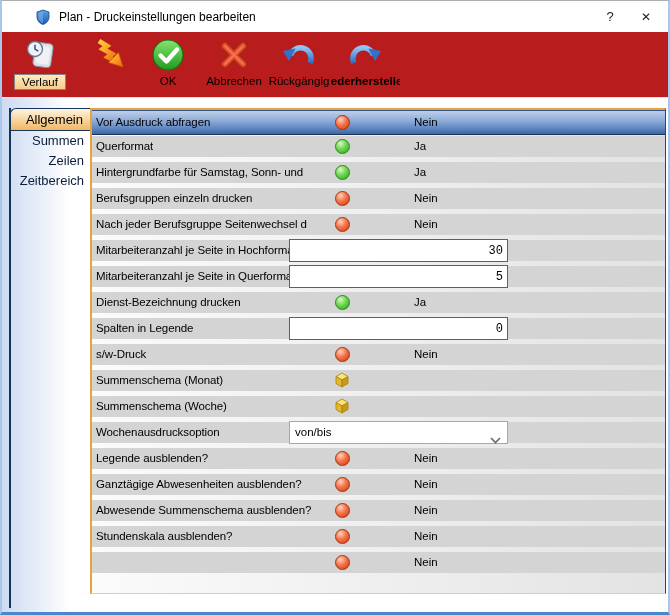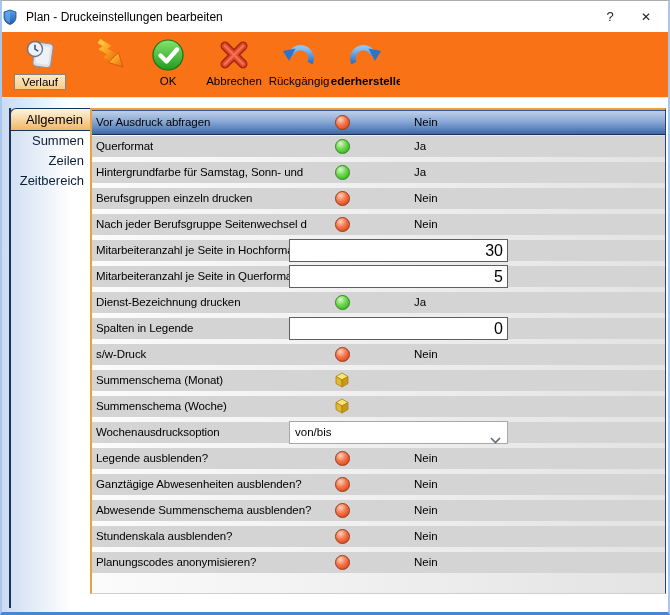--- a/index.html
+++ b/index.html
@@ -8,28 +8,28 @@
     position:relative;width:670px;height:615px;
     font-family:"Liberation Sans",sans-serif;
     background:#fff;
     border-top:1px solid #adadad;
     border-left:2px solid #a9c7ec;
     border-right:2px solid #a9c7ec;
     border-bottom:3px solid #4787cf;
     overflow:hidden;
   }
   
-  .titlebar{height:31px;background:#fff;display:flex;align-items:center;}
+  .titlebar{height:31px;background:#fff;display:flex;align-items:center;padding-left:9px;margin-left:24px;}
   .titlebar .ticon{width:16px;height:16px;flex:0 0 16px;}
   .titlebar .ttext{font-size:12px;color:#000;margin-left:8px;flex:1;white-space:nowrap;overflow:hidden;}
   .cap{width:36px;height:31px;display:flex;align-items:center;justify-content:center;
        font-size:13px;color:#222;cursor:default;}
   .cap.close{margin-right:4px;font-size:12px;}
   
-  .toolbar{height:66px;background:#f97316;display:flex;align-items:flex-start;
+  .toolbar{height:66px;background:#b91c1c;display:flex;align-items:flex-start;
            padding:4px 0 0 4px;border-bottom:1px solid #e6e5e3;}
   .tbtn{display:flex;flex-direction:column;align-items:center;height:58px;overflow:hidden;}
   .tbtn .ic{height:38px;display:flex;align-items:center;justify-content:center;}
   .tbtn .lbl{font-size:11.5px;color:#000;line-height:15px;white-space:nowrap;}
   .tbtn.active .lbl{background:linear-gradient(#fde9c2,#f6cd8a);border:1px solid #848484;
                     padding:0 7px;line-height:14px;}
   .b-verlauf{width:68px;} .b-ausf{width:66px;margin-left:2px;gap:25px;} .b-ok{width:48px;margin-left:2px;}
   .b-abbr{width:64px;margin-left:10px;} .b-rueck{width:62px;margin-left:2px;} .b-wieder{width:70px;font-weight:bold;}
   
   .content{position:absolute;left:0;top:97px;right:0;bottom:0;background:#fff;}
@@ -62,21 +62,21 @@
   .indicator{position:absolute;left:243px;top:3px;width:15px;height:15px;border-radius:50%;
       display:none;}
   .row.selected .indicator{top:5px;}
   .indicator.red{background:radial-gradient(circle at 35% 28%,#ffd3bd,#f4734a 45%,#e04f22 78%,#c23a10);
       border:1px solid #9c3414;}
   .indicator.green{background:radial-gradient(circle at 35% 28%,#d9f7ca,#6fd54e 45%,#3fbb2a 78%,#2f9c1c);
       border:1px solid #2a871a;}
   .value{position:absolute;left:322px;top:0;height:18px;line-height:21px;font-size:11.5px;
       color:#000;display:none;}
   .field{position:absolute;left:197px;top:-1px;width:219px;height:23px;border:1px solid #5f5f5f;
-      background:#fff;font-family:Liberation Sans, sans-serif;font-size:16px;text-align:right;padding:0 4px;
+      background:#fff;font-family:Liberation Mono, monospace;font-size:12px;text-align:right;padding:0 4px;
       display:none;z-index:2;}
   .combo{position:absolute;left:197px;top:-1px;width:219px;height:23px;border:1px solid #a8a8a8;
       background:#fff;font-size:11.5px;line-height:21px;padding-left:5px;color:#000;
       display:none;z-index:2;}
   .combo .chev{position:absolute;right:6px;top:8px;}
   .cube{position:absolute;left:242px;top:2px;display:none;}
   .row.type-toggle .indicator,.row.type-toggle .value{display:block;}
   .row.type-input .field{display:block;}
   .row.type-select .combo{display:block;}
   .row.type-cube .cube{display:block;}
@@ -346,21 +346,20 @@
           <div class="row type-toggle">
             <div class="bar"></div>
             <div class="label">Stundenskala ausblenden?</div>
             <div class="indicator red"></div>
             <div class="value">Nein</div>
 
           </div>
 
           <div class="row type-toggle">
             <div class="bar"></div>
-            <div class="label">Planungscodes anonymisieren?</div>
             <div class="indicator red"></div>
             <div class="value">Nein</div>
 
           </div>
         </div>
     </div>
   </div>
 </div>
 
 </body></html>

